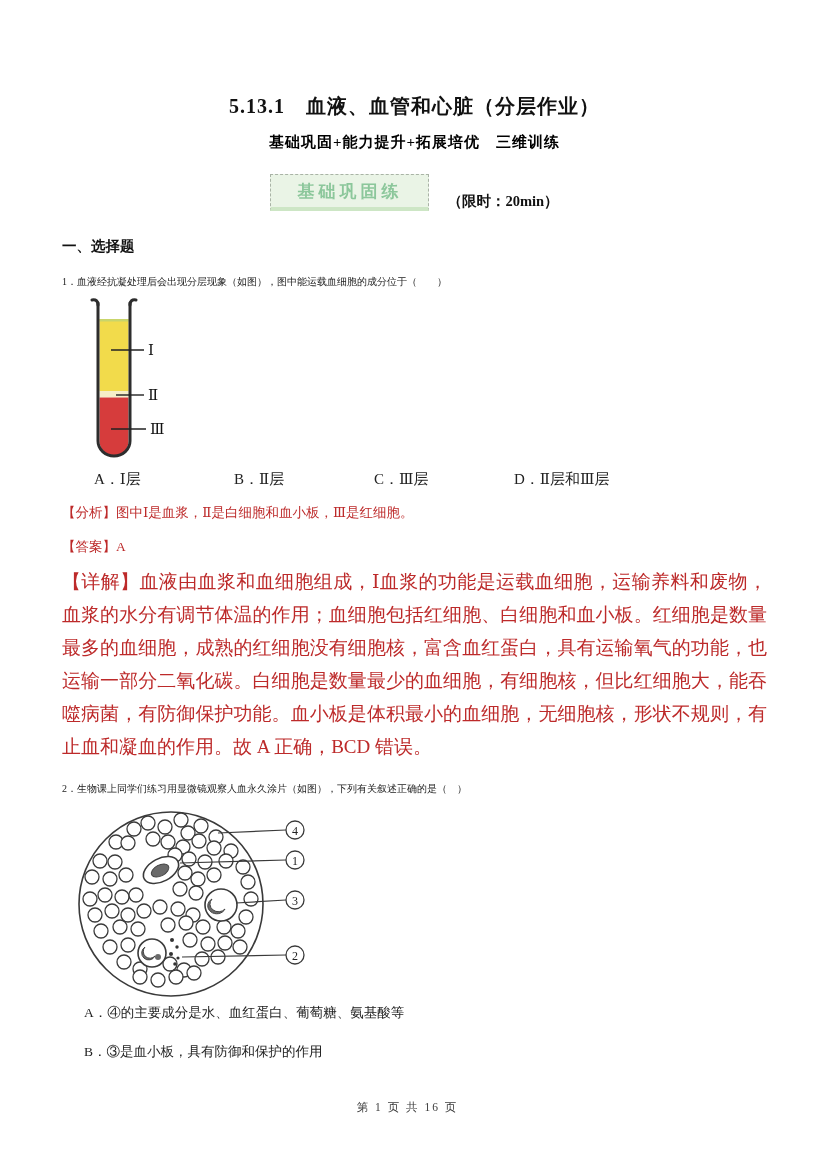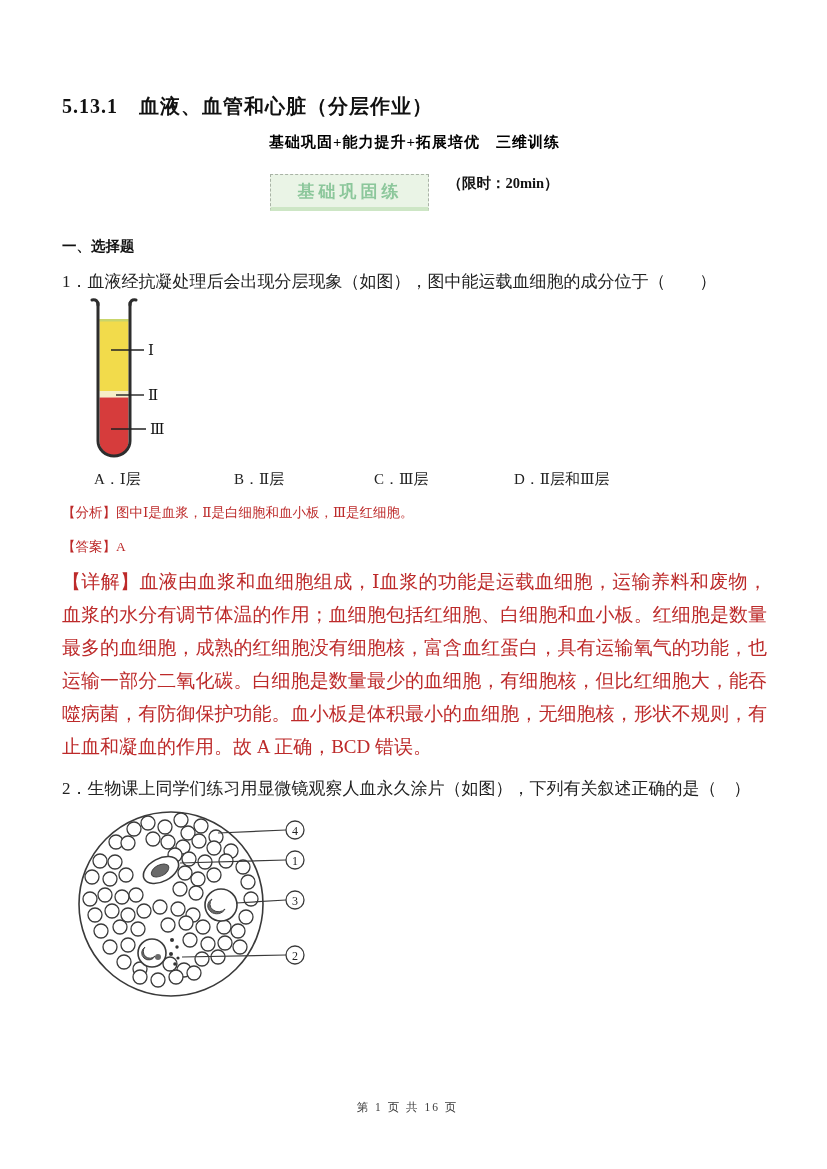--- a/index.html
+++ b/index.html
@@ -2,42 +2,42 @@
 <html><head>
 <meta charset="utf-8">
 <style>
   html,body{margin:0;padding:0;}
   body{
     width:827px;height:1169px;background:#ffffff;overflow:hidden;position:relative;
     font-family:"Liberation Serif","DejaVu Serif",serif;color:#222;
   }
   .page{padding:93px 60px 0 62px;}
   .title{
-    margin:0;text-align:left;font-size:20px;font-weight:bold;color:#111;
+    margin:0;text-align:center;font-size:20px;font-weight:bold;color:#111;
     letter-spacing:1px;
   }
   .subtitle{
     margin-top:13px;text-align:center;font-size:15px;font-weight:bold;color:#000000;
     letter-spacing:1px;
   }
   .badge-row{
-    margin-top:22px;display:flex;justify-content:center;align-items:flex-start;gap:18px;
+    margin-top:22px;display:flex;justify-content:center;align-items:flex-end;gap:18px;
   }
   .badge{
     background:#eaf4e6;border:1px dashed #a9b3a6;border-bottom:4px solid #cde6c5;
     padding:5px 26px 4px 26px;
   }
   .badge-label{
     font-size:17px;font-weight:bold;color:#8cc79b;letter-spacing:4px;
   }
   .time-limit{font-size:14.5px;font-weight:bold;color:#111;}
   .section-heading{
     margin:26px 0 0 0;font-size:14.5px;font-weight:bold;color:#111;
   }
-  .stem{margin:16px 0 0 0;font-size:17px;line-height:20px;color:#222;}
+  .stem{margin:16px 0 0 0;font-size:10px;line-height:20px;color:#222;}
   .fig1{margin:6px 0 0 18px;display:block;}
   .opt-row{margin:4px 0 0 0;padding-left:32px;font-size:15px;display:flex;}
   .opt{width:140px;}
   .opt:last-child{width:auto;}
   .red-line{margin:14px 0 0 0;font-size:13.5px;line-height:20px;color:#bd2a2a;}
   .detail{
     margin:8px 0 0 0;font-size:19px;line-height:33px;color:#bd2a2a;
     text-align:justify;
   }
   .conclusion{margin:0;font-size:13.5px;line-height:33px;color:#bd2a2a;}
@@ -214,16 +214,20 @@
       <text x="227" y="27.5" font-size="12" text-anchor="middle" fill="#222">4</text>
       <circle cx="227" cy="53" r="9" fill="#fff" stroke="#3a3a3a" stroke-width="1.3"></circle>
       <text x="227" y="57.5" font-size="12" text-anchor="middle" fill="#222">1</text>
       <circle cx="227" cy="93" r="9" fill="#fff" stroke="#3a3a3a" stroke-width="1.3"></circle>
       <text x="227" y="97.5" font-size="12" text-anchor="middle" fill="#222">3</text>
       <circle cx="227" cy="148" r="9" fill="#fff" stroke="#3a3a3a" stroke-width="1.3"></circle>
       <text x="227" y="152.5" font-size="12" text-anchor="middle" fill="#222">2</text>
     </g>
   </svg>
 
+  <div class="q2-opts">
+    <p class="q2-opt">A．④的主要成分是水、血红蛋白、葡萄糖、氨基酸等</p>
+    <p class="q2-opt">B．③是血小板，具有防御和保护的作用</p>
+  </div>
 
 </div>
 
 <div class="footer">第 1 页 共 16 页</div>
 
 </body></html>

